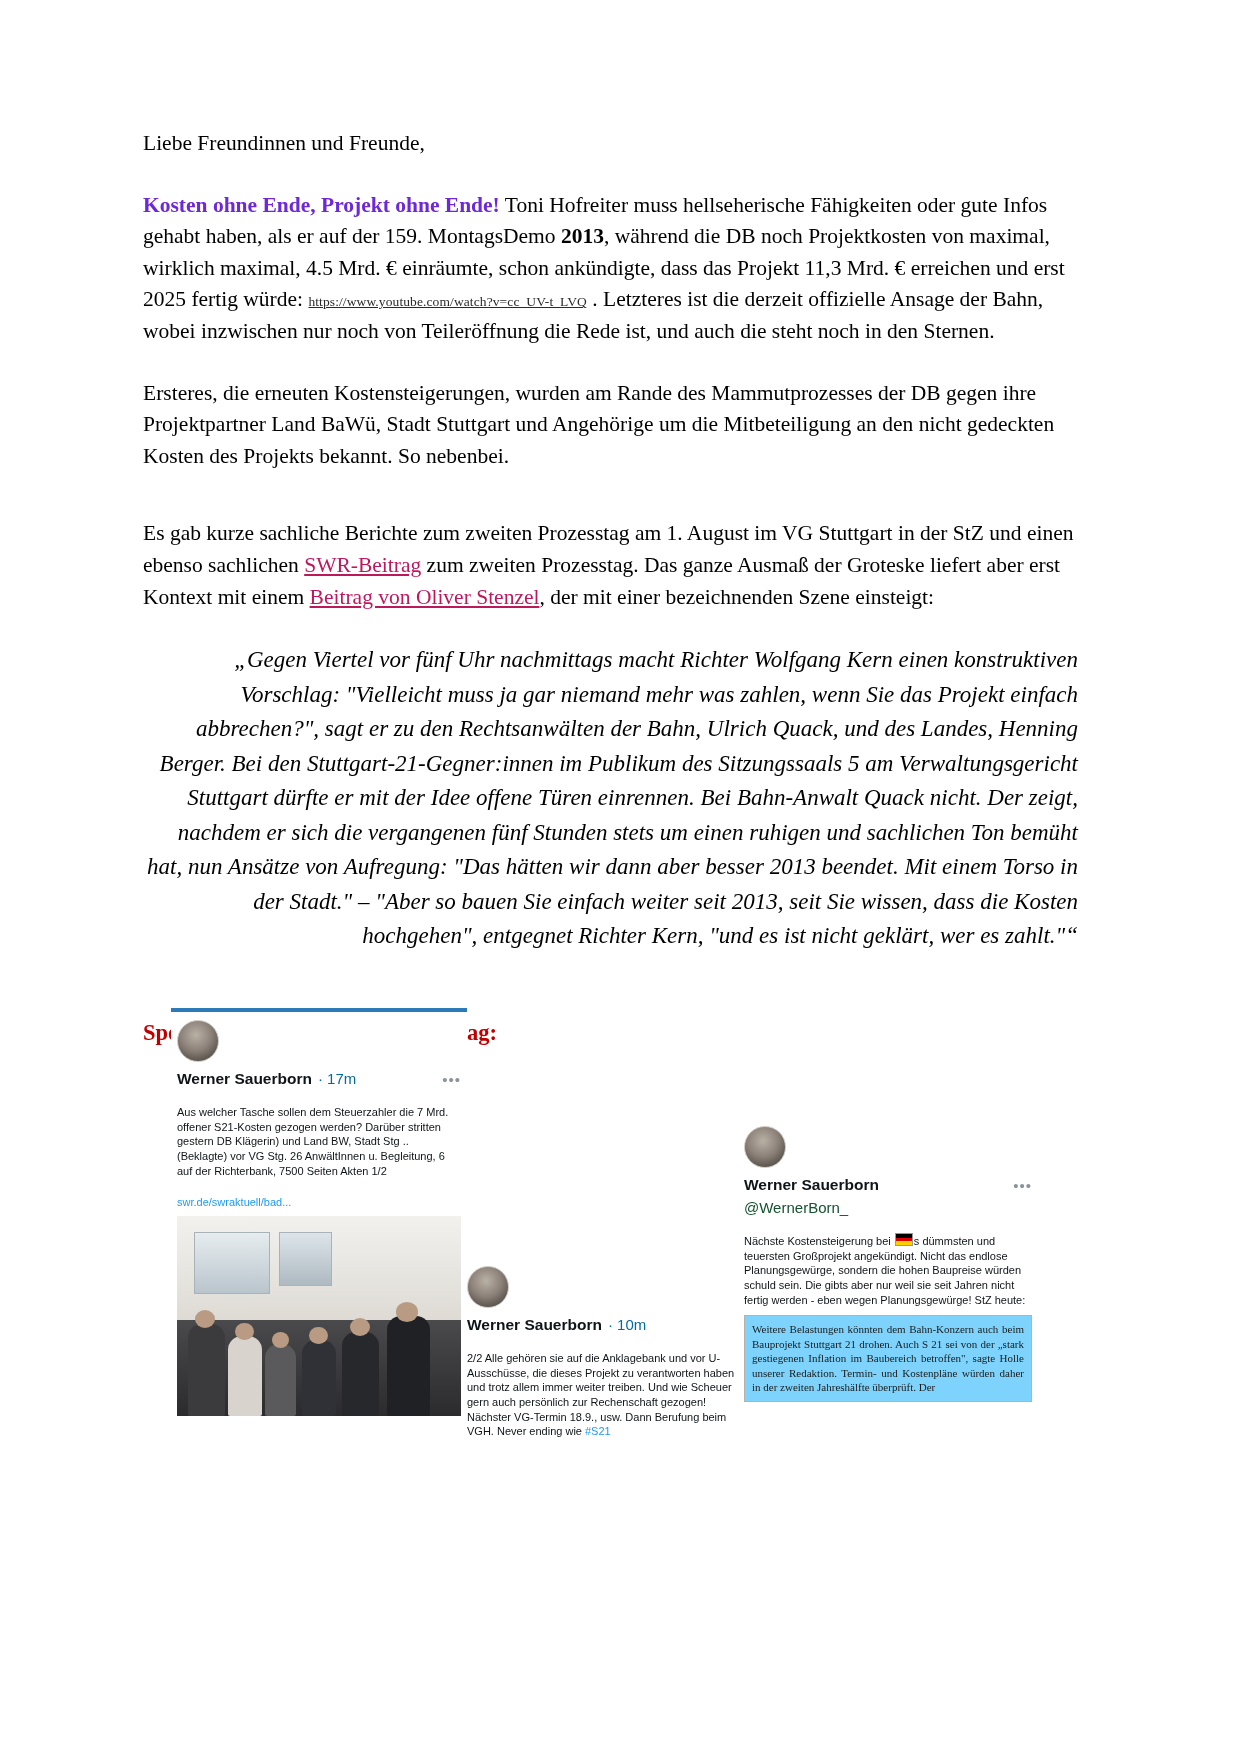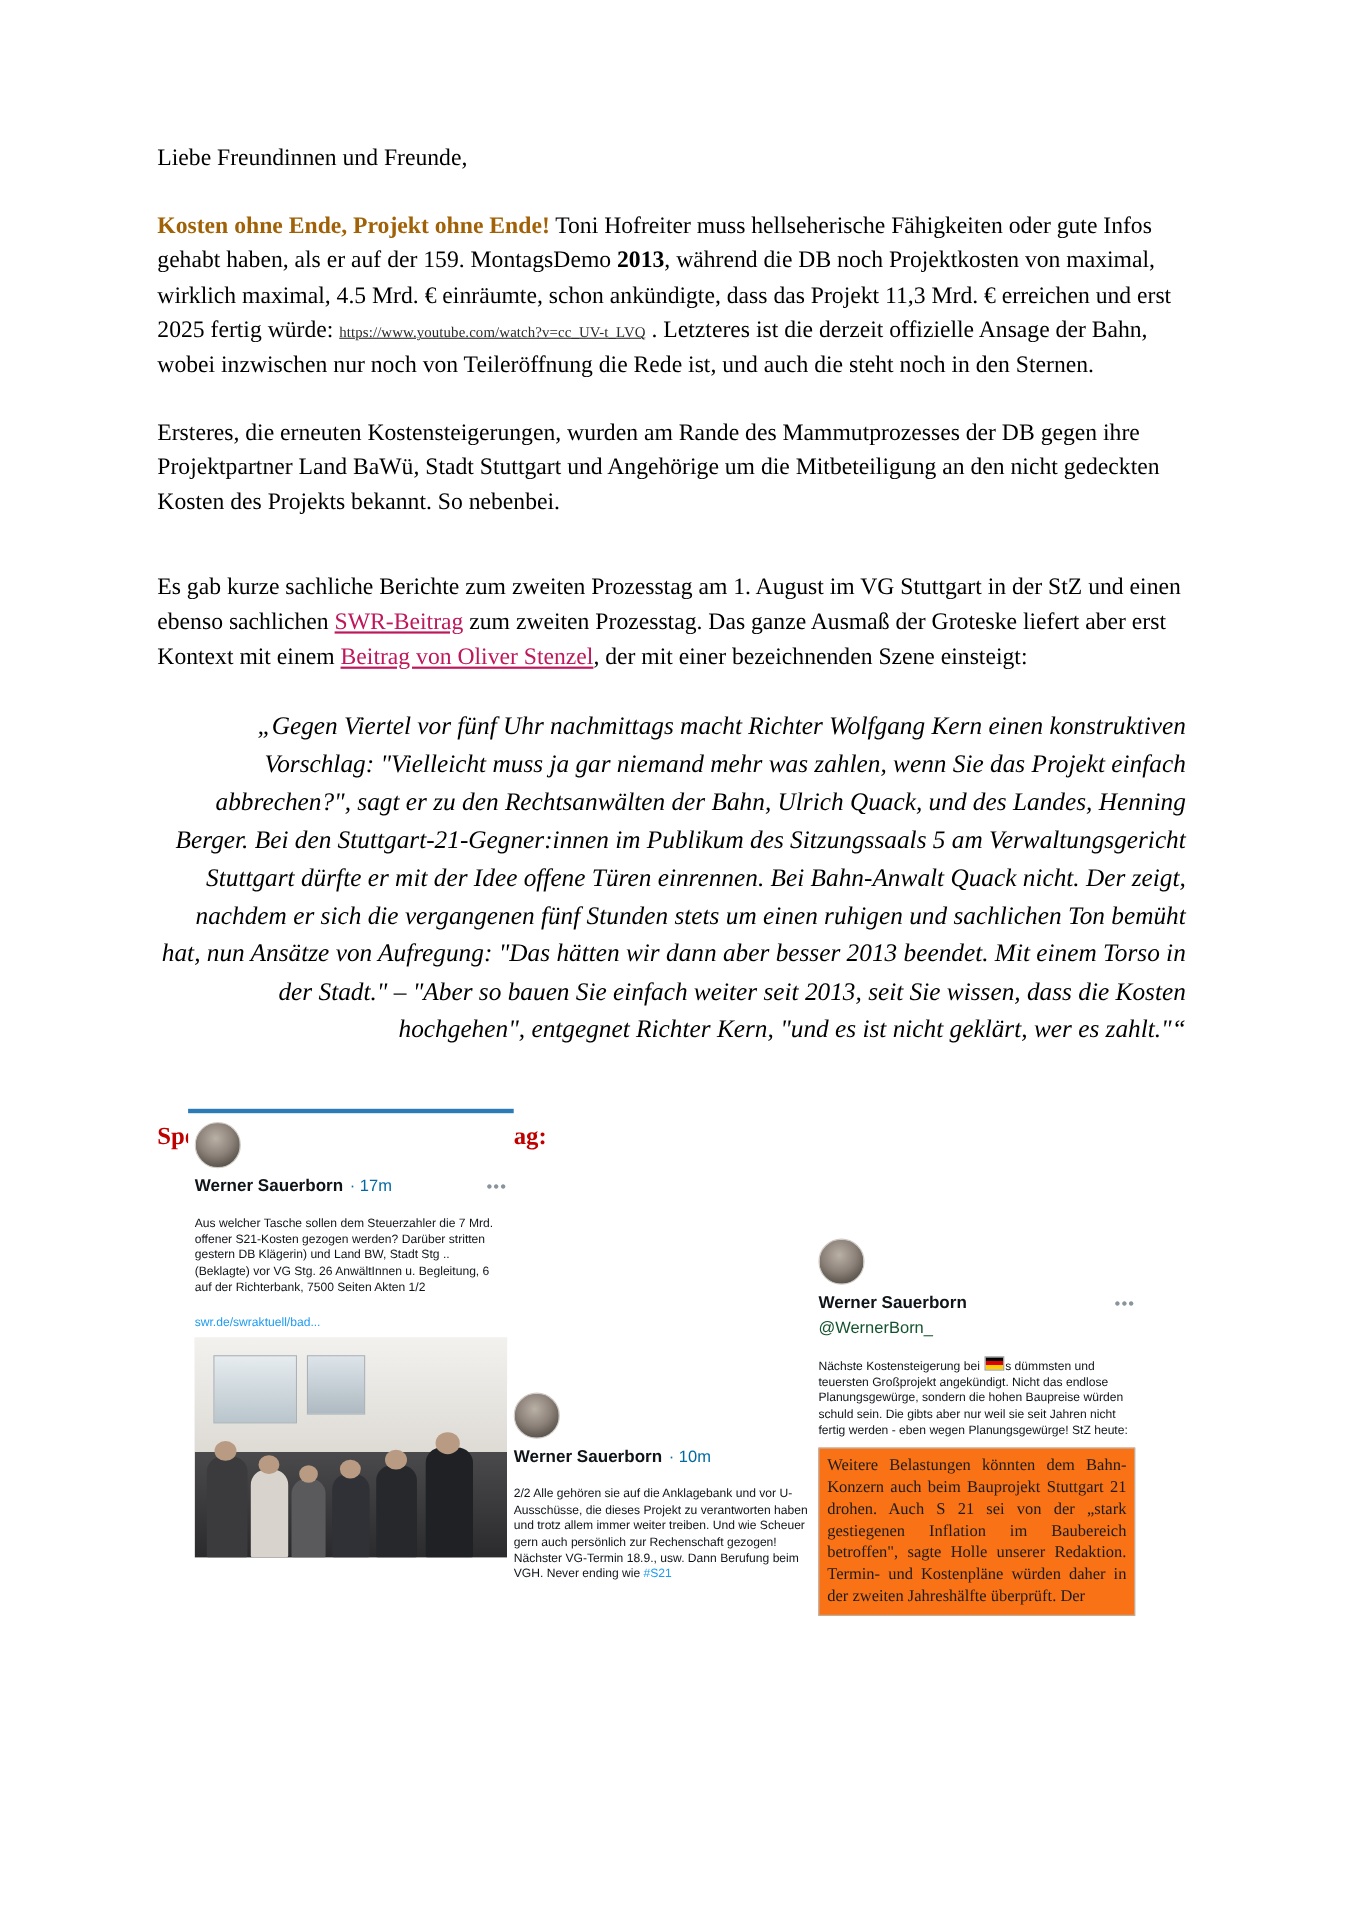--- a/index.html
+++ b/index.html
@@ -28,21 +28,21 @@
     top: 128px;
     width: 935px;
   }
   p.body-par {
     font-size: 21.5px;
     line-height: 1.47;
     margin: 0 0 20px 0;
     text-align: left;
   }
   .lead-red {
-    color: #a16207;
+    color: #6d28d9;
     font-weight: bold;
   }
   .bold { font-weight: bold; }
   .tiny-link {
     font-size: 13.5px;
     color: #2a2a2a;
     text-decoration: underline;
     letter-spacing: 0.1px;
     font-family: "Liberation Serif", serif;
   }
@@ -178,24 +178,24 @@
   .ph-head {
     position: absolute;
     border-radius: 50%;
     background: #b89b82;
   }
 
   
   .clip {
     margin-top: 8px;
     border: 1px solid #b9b2a8;
-    background: #f97316;
+    background: #7dd3fc;
     padding: 6px 7px;
     font-family: "Liberation Serif", serif;
-    font-size: 15px;
+    font-size: 11px;
     line-height: 1.32;
     color: #1b1b1b;
     text-align: justify;
   }
   .flag {
     display: inline-block;
     width: 16px;
     height: 11px;
     vertical-align: -1px;
     background: linear-gradient(to bottom, #000 0 33%, #d00 33% 66%, #ffce00 66% 100%);

